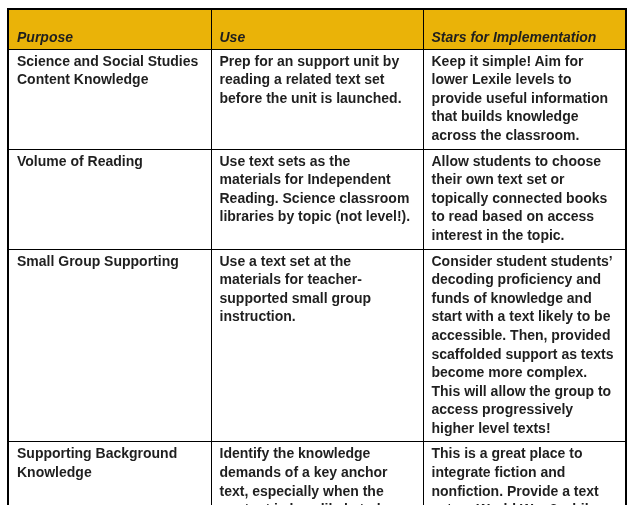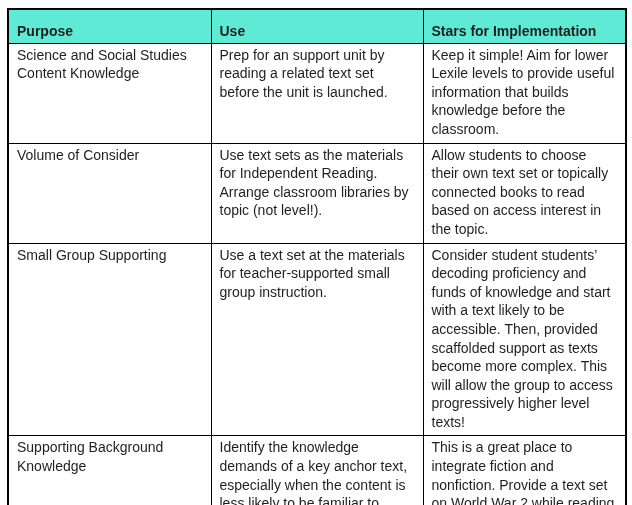--- a/index.html
+++ b/index.html
@@ -21,28 +21,29 @@
     border: 2px solid #000000;
   }
   table.doc-table th,
   table.doc-table td {
     border: 1px solid #000000;
     vertical-align: top;
     text-align: left;
     padding: 2px 8px 4px 8px;
     font-size: 14px;
     line-height: 18.6px;
-    font-weight: normal;
+    font-weight: bold;
     overflow: hidden;
   }
   table.doc-table thead th {
-    background: #5eead4;
+    background: #eab308;
     font-weight: bold;
-    padding-top: 12px;
+    padding-top: 18px;
     padding-bottom: 2px;
+    font-style: italic;
   }
   col.c1 { width: 203px; }
   col.c2 { width: 212px; }
   col.c3 { width: 203px; }
   .italic { font-style: italic; }
 </style>
 </head>
 <body>
 
 <table class="doc-table">
@@ -55,25 +56,25 @@
     <tr>
       <th>Purpose</th>
       <th>Use</th>
       <th>Stars for Implementation</th>
     </tr>
   </thead>
   <tbody>
     <tr>
       <td>Science and Social Studies Content Knowledge</td>
       <td>Prep for an support unit by reading a related text set before the unit is launched.</td>
-      <td><span>Keep it simple! Aim for lower Lexile levels to provide useful information that builds knowledge before the classroom.</span></td>
+      <td><span>Keep it simple! Aim for lower Lexile levels to provide useful information that builds knowledge across the classroom.</span></td>
     </tr>
     <tr>
-      <td>Volume of Consider</td>
-      <td>Use text sets as the materials for Independent Reading. Arrange classroom libraries by topic (not level!).</td>
+      <td>Volume of Reading</td>
+      <td>Use text sets as the materials for Independent Reading. Science classroom libraries by topic (not level!).</td>
       <td><span>Allow students to choose their own text set or topically connected books to read based on access interest in the topic.</span></td>
     </tr>
     <tr>
       <td>Small Group Supporting</td>
       <td>Use a text set at the materials for teacher-supported small group instruction.</td>
       <td><span>Consider student students’ decoding proficiency and funds of knowledge and start with a text likely to be accessible. Then, provided scaffolded support as texts become more complex. This will allow the group to access progressively higher level texts!</span></td>
     </tr>
     <tr>
       <td>Supporting Background Knowledge</td>
       <td>Identify the knowledge demands of a key anchor text, especially when the content is less likely to be familiar to students. Support access through a text set students can read independently.</td>

